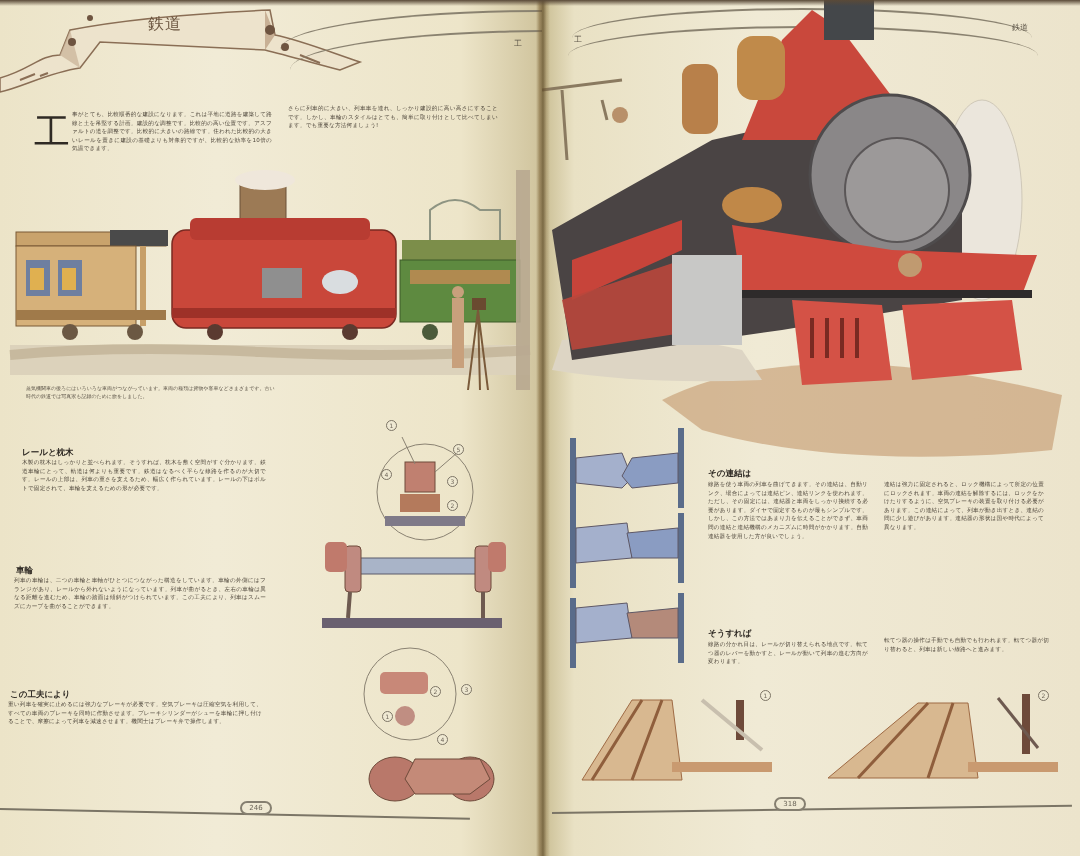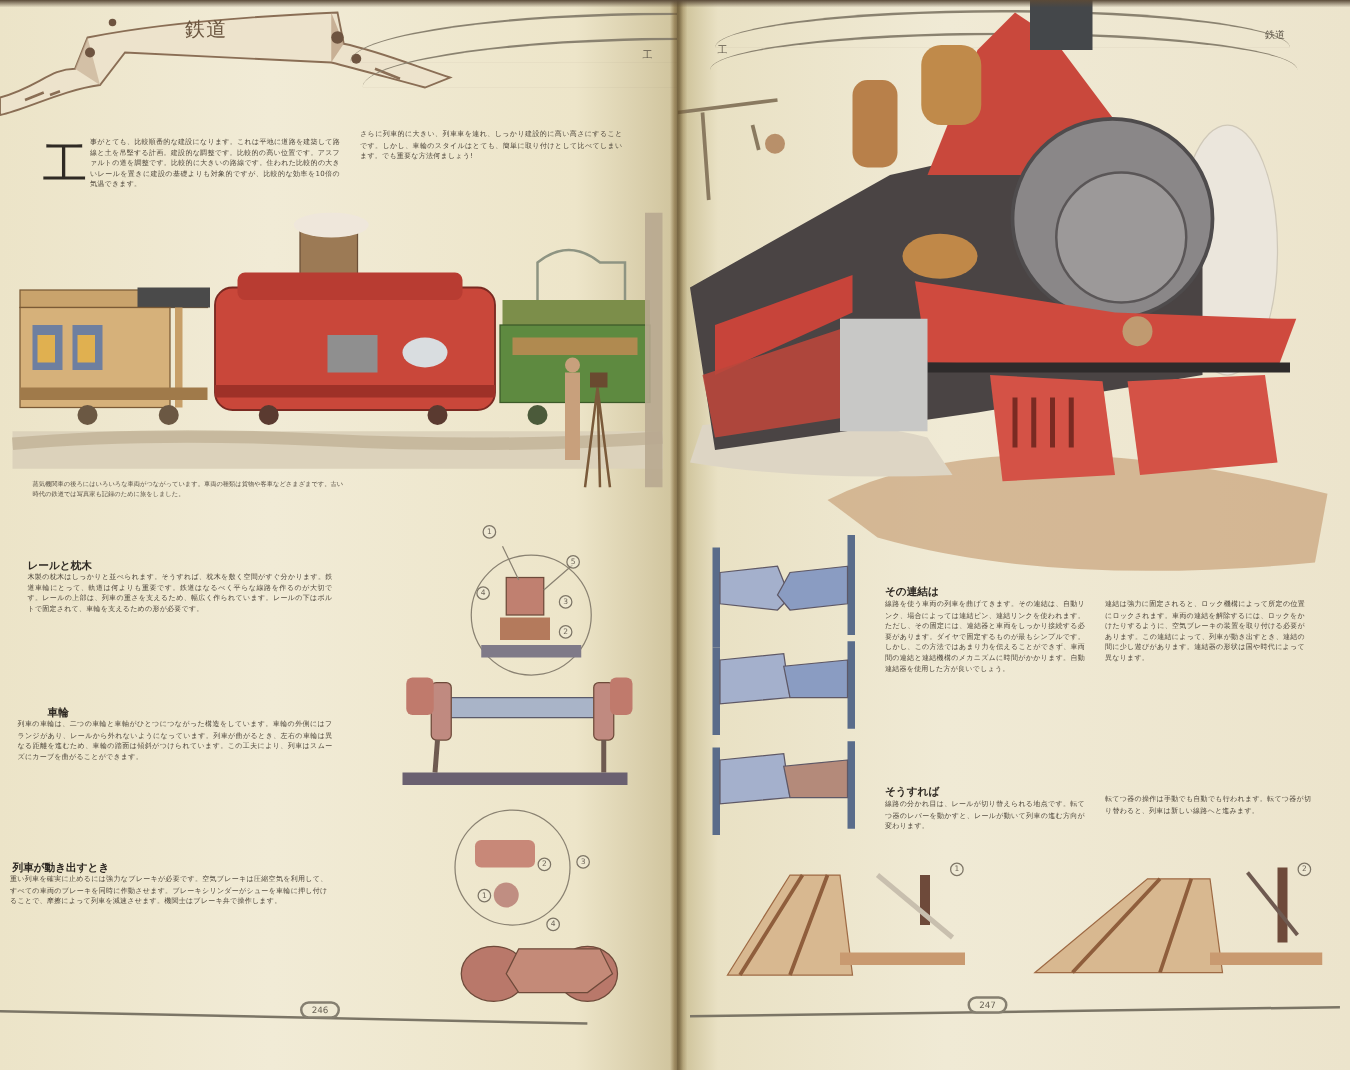--- a/index.html
+++ b/index.html
@@ -98,24 +98,24 @@
       <rect x="472" y="128" width="14" height="12" fill="#6a4a30"></rect>
 
       <rect x="516" y="0" width="14" height="220" fill="#b8a890" opacity="0.9"></rect>
     </svg>
 
     <div class="caption" style="left:26px; top:384px; width:250px;">蒸気機関車の後ろにはいろいろな車両がつながっています。車両の種類は貨物や客車などさまざまです。古い時代の鉄道では写真家も記録のために旅をしました。</div>
 
     <div class="section-h" style="left:22px; top:447px;font-family:Liberation Serif, serif;">レールと枕木</div>
     <div class="para" style="left:22px; top:458px; width:244px;">木製の枕木はしっかりと並べられます。そうすれば、枕木を敷く空間がすぐ分かります。鉄道車輪にとって、軌道は何よりも重要です。鉄道はなるべく平らな線路を作るのが大切です。レールの上部は、列車の重さを支えるため、幅広く作られています。レールの下はボルトで固定されて、車輪を支えるための形が必要です。</div>
 
-    <div class="section-h" style="left:16px; top:565px;margin-left:22px;">車輪</div>
+    <div class="section-h" style="left:16px; top:565px;">車輪</div>
     <div class="para" style="left:14px; top:576px; width:252px;">列車の車輪は、二つの車輪と車軸がひとつにつながった構造をしています。車輪の外側にはフランジがあり、レールから外れないようになっています。列車が曲がるとき、左右の車輪は異なる距離を進むため、車輪の踏面は傾斜がつけられています。この工夫により、列車はスムーズにカーブを曲がることができます。</div>
 
-    <div class="section-h" style="left:10px; top:689px;">列車が動き出すとき</div>
+    <div class="section-h" style="left:10px; top:689px;">この工夫により</div>
     <div class="para" style="left:8px; top:700px; width:254px;">重い列車を確実に止めるには強力なブレーキが必要です。空気ブレーキは圧縮空気を利用して、すべての車両のブレーキを同時に作動させます。ブレーキシリンダーがシューを車輪に押し付けることで、摩擦によって列車を減速させます。機関士はブレーキ弁で操作します。</div>
 
     <svg class="illus" viewBox="0 0 200 130" width="200" height="130" style="left:330px; top:412px;">
       <circle cx="95" cy="80" r="48" fill="none" stroke="#8a8272" stroke-width="1"></circle>
       <rect x="75" y="50" width="30" height="30" fill="#c08070" stroke="#6e4a3a"></rect>
       <rect x="70" y="82" width="40" height="18" fill="#b47a5c"></rect>
       <rect x="55" y="104" width="80" height="10" fill="#7f7a88"></rect>
       <path d="M72 25 L85 52 M128 40 L105 60" stroke="#8a8272"></path>
     </svg>
     <div class="callout" style="left:386px; top:420px;">1</div>
@@ -223,18 +223,18 @@
       <path d="M10 90 L100 15 L150 15 L160 90 Z" fill="#d8b890" stroke="#9e6a44"></path>
       <path d="M40 90 L110 15 M110 90 L135 15" stroke="#8f5e3c" stroke-width="3"></path>
       <rect x="150" y="74" width="90" height="10" fill="#c99a70"></rect>
       <rect x="204" y="6" width="8" height="60" fill="#6e4a3a"></rect>
       <path d="M180 10 L220 60" stroke="#6e5a50" stroke-width="3"></path>
     </svg>
     <div class="callout" style="left:218px; top:690px;">1</div>
     <div class="callout" style="left:496px; top:690px;">2</div>
 
     <div class="folio-line" style="left:10px; top:812px; width:520px; transform: rotate(-0.8deg); transform-origin: left;"></div>
-    <div class="folio" style="left:232px; top:797px;">247</div>
+    <div class="folio" style="left:232px; top:797px;">318</div>
   </div>
 
   <div class="gutter"></div>
   <div class="top-shadow"></div>
 </div>
 
 </body></html>

